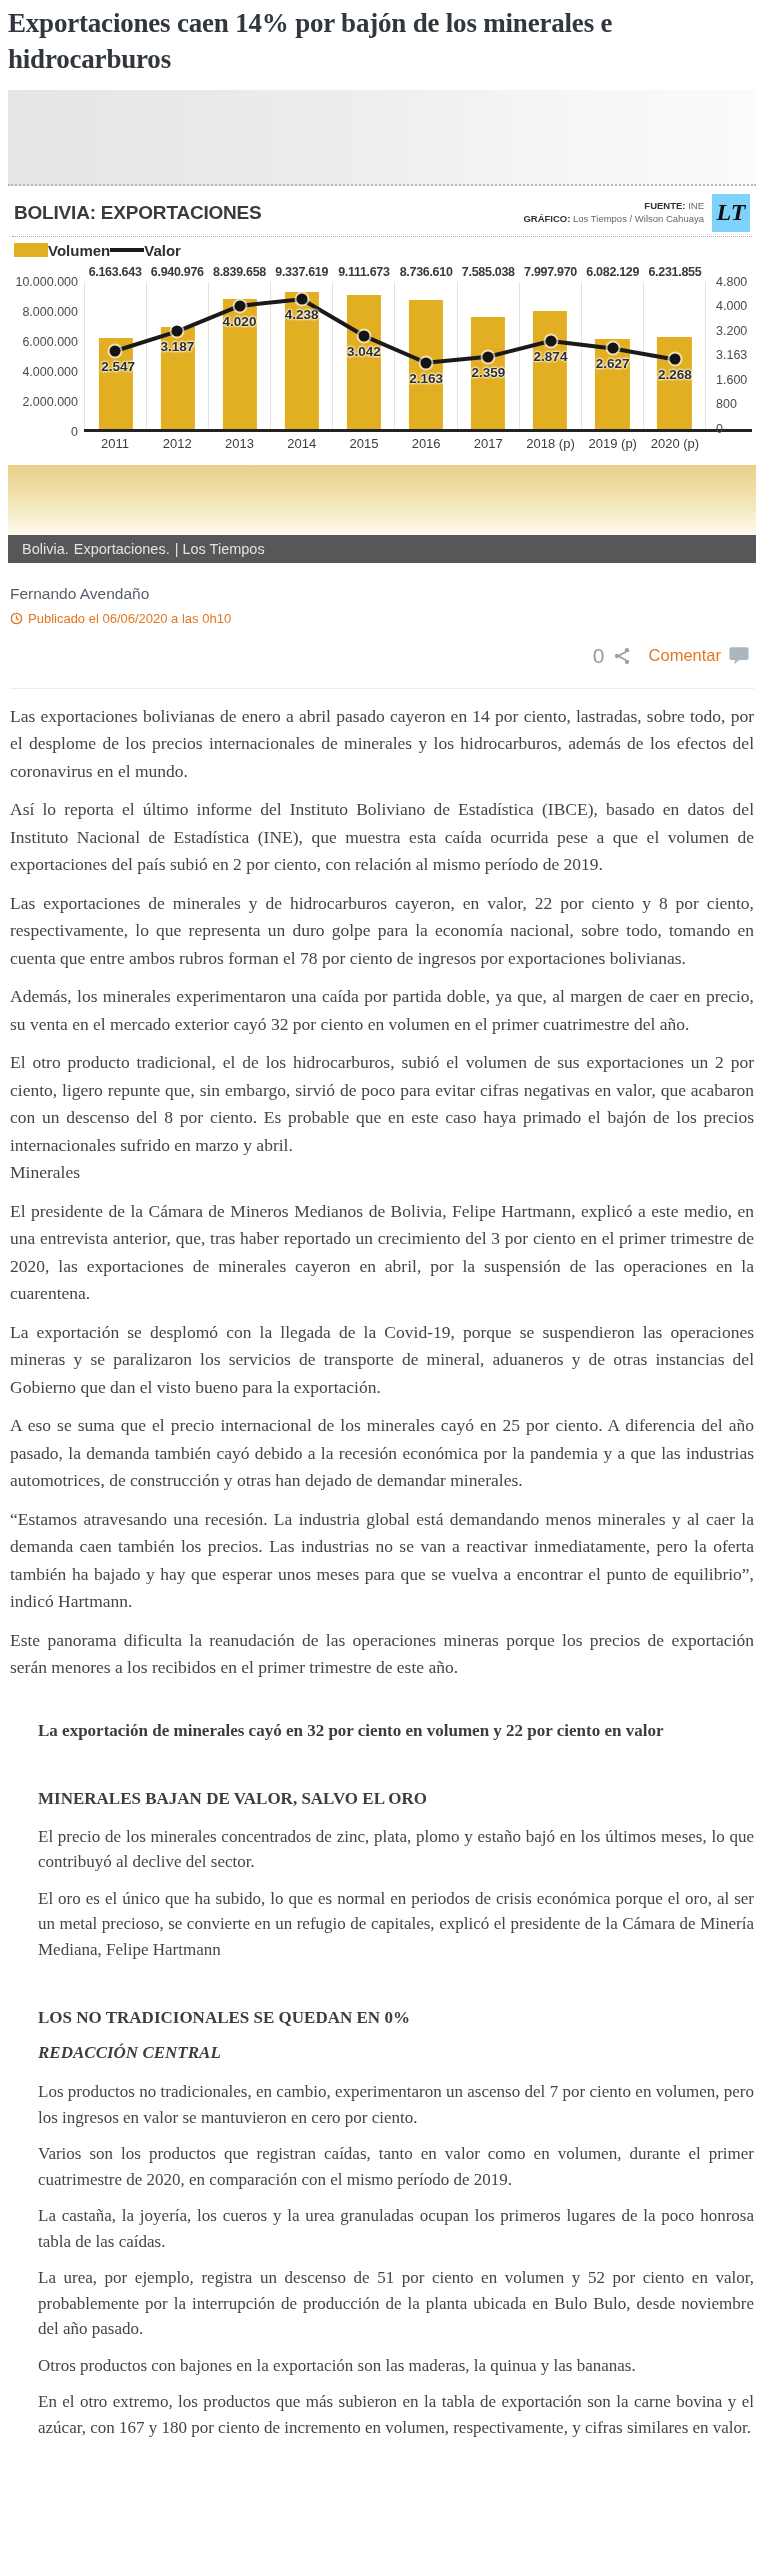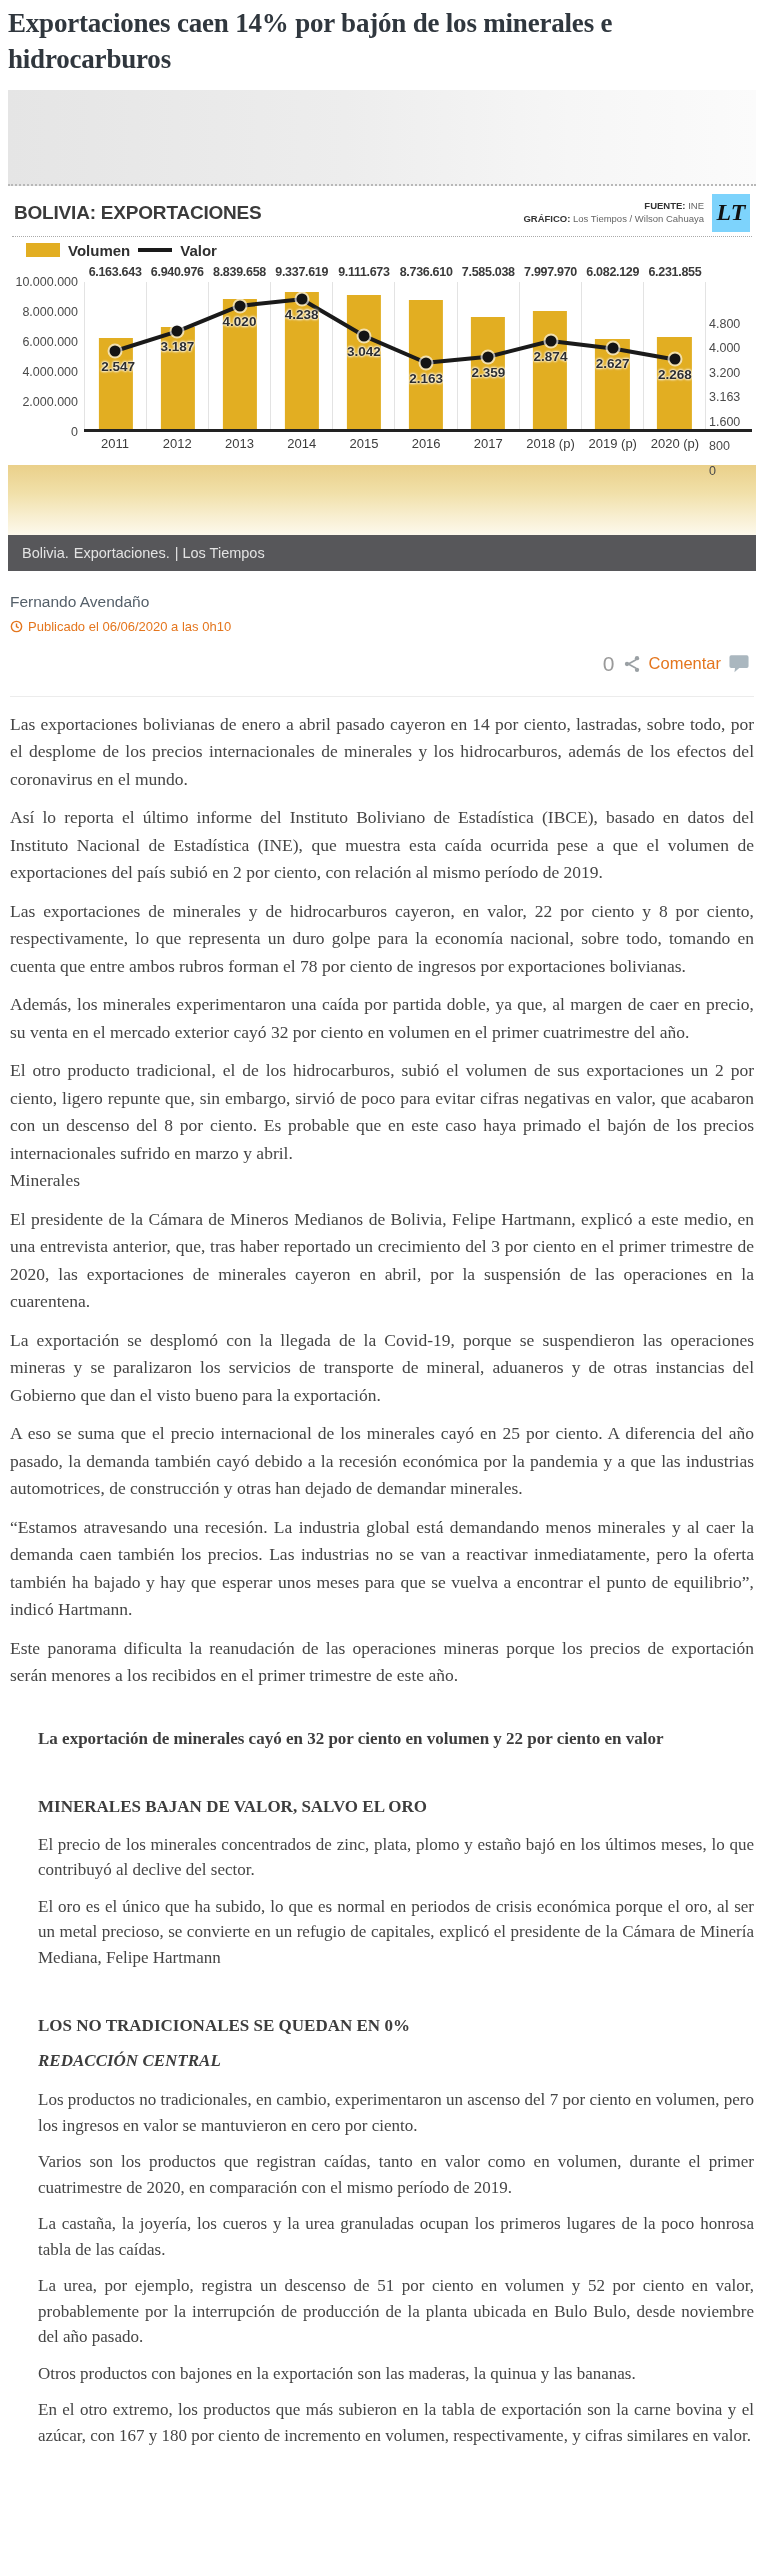--- a/index.html
+++ b/index.html
@@ -33,69 +33,69 @@
   .chart-credits { text-align:right; font-size:9.5px; color:#666; line-height:1.35; }
   .chart-credits b { color:#333; }
   .lt-logo {
     width:38px; height:38px; background:#f0b418; color:#111;
     font-family:"Liberation Serif",serif; font-weight:700; font-style:italic;
     font-size:24px; display:flex; align-items:center; justify-content:center;
   }
   .chart-sub { display:flex; align-items:center; justify-content:space-between; padding:5px 2px 4px 2px; }
   .chart-subtitle { font-size:15.5px; font-weight:700; color:#3b3b3b; }
   .chart-units { font-size:12.5px; color:#585858; margin-top:2px; }
-  .legend { display:flex; align-items:center; gap:8px; font-size:15px; font-weight:700; color:#2f2f2f; padding-right:6px;margin-left:12px; }
+  .legend { display:flex; align-items:center; gap:0; font-size:15px; font-weight:700; color:#2f2f2f; padding-right:6px; }
   .legend .sw-bar { width:34px; height:14px; display:inline-block; }
   .legend .sw-line { width:34px; height:4px; display:inline-block; background:#1a1a1a; }
 
   .vol-row, .years-row { display:flex; margin-left:72px; margin-right:46px; }
   .vol-row span { flex:1; text-align:center; font-size:12.5px; font-weight:700; color:#3a3a3a; letter-spacing:-0.3px; padding:2px 0 3px 0; }
   .years-row span { flex:1; text-align:center; font-size:13px; color:#3c3c3c; padding-top:4px; }
 
   .plot-wrap { display:flex; }
   .gutter { position:relative; font-size:12.5px; color:#4a4a4a; }
   .gutter.left { width:72px; }
   .gutter.right { width:46px; border-bottom:3px solid #222; }
   .gutter .tick { position:absolute; transform:translateY(-50%); white-space:nowrap; }
   .gutter.left .tick { right:6px; }
-  .gutter.right .tick { left:3px;margin-top:42px; }
+  .gutter.right .tick { left:10px; }
 
   .plot { position:relative; flex:1; height:150px; border-bottom:3px solid #222; }
   .cols { position:absolute; inset:0; display:flex; }
   .col { flex:1; position:relative; border-left:1px solid #e3e3e3; }
   .col:last-child { border-right:1px solid #e3e3e3; }
   .bar { position:absolute; bottom:0; left:50%; transform:translateX(-50%); width:56%; }
   .plot svg.lineplot { position:absolute; inset:0; width:100%; height:100%; overflow:visible; }
   .pt { position:absolute; width:11px; height:11px; border-radius:50%; background:#141414;
         box-shadow:0 0 0 2px rgba(250,250,250,.65); transform:translate(-50%,-50%); }
   .pt-label { position:absolute; transform:translate(-50%,0); font-size:13.5px; font-weight:700; color:#2e2e2e;
         text-shadow:0 0 3px #fff,0 0 3px #fff,0 0 2px #fff; white-space:nowrap; }
 
   .img-bottom-strip {
     height:70px; margin-top:6px;
     background:linear-gradient(180deg,#ead08a 0%,#f1e0a9 40%,#f8efd2 75%,#fdf9ec 100%);
   }
   figcaption.caption-bar {
-    height:36px; background:#57575a; color:#e3e3e3;
+    height:28px; background:#57575a; color:#e3e3e3;
     font-family:"Liberation Sans","DejaVu Sans",sans-serif; font-size:14.5px;
     display:flex; align-items:center; gap:5px; padding:0 14px;
   }
   figcaption.caption-bar a { color:#e3e3e3; text-decoration:none; cursor:pointer; }
 
   
   .byline-block { margin:22px 10px 0 10px; font-family:"Liberation Sans","DejaVu Sans",sans-serif; }
   .author { font-size:15.5px; color:#55606a; }
   .published { margin-top:8px; font-size:13px; color:#e4761e; display:flex; align-items:center; gap:5px; }
   .published svg { flex:none; }
 
   
   .actions-row { margin:18px 14px 0 10px; display:flex; justify-content:flex-end; align-items:center; gap:7px;
                  font-family:"Liberation Sans","DejaVu Sans",sans-serif; }
   .share-count { font-size:21px; color:#9a9a9a; }
-  .comment-link { font-size:16.5px; color:#e4761e; text-decoration:none; cursor:pointer; }
+  .comment-link { font-size:16.5px; color:#e4761e; text-decoration:none; cursor:pointer; margin-left:10px; }
   .icon-btn { cursor:pointer; display:inline-flex; }
 
   
   .article-body { margin:20px 10px 0 10px; padding-top:14px; border-top:1px solid #ececec; }
   .article-body p {
     font-size:17.5px; line-height:27.5px; text-align:justify; color:#454545;
     margin:0 0 11px 0; white-space:pre-line;
   }
   p.highlight {
     margin:36px 10px 0 38px; font-size:17px; font-weight:700; color:#3d3d3d; line-height:25px;

